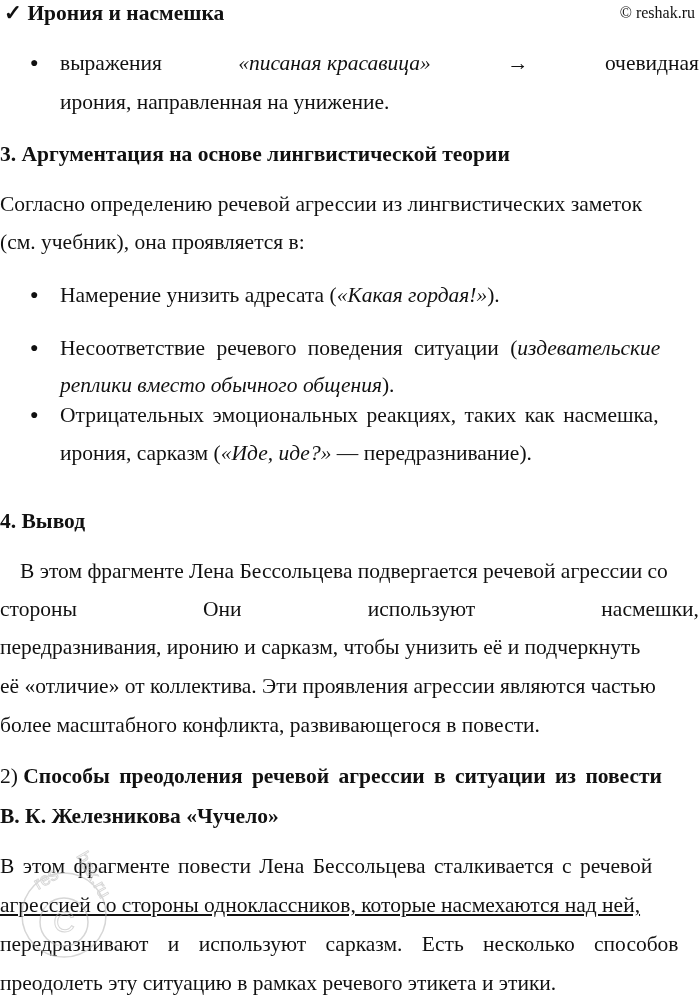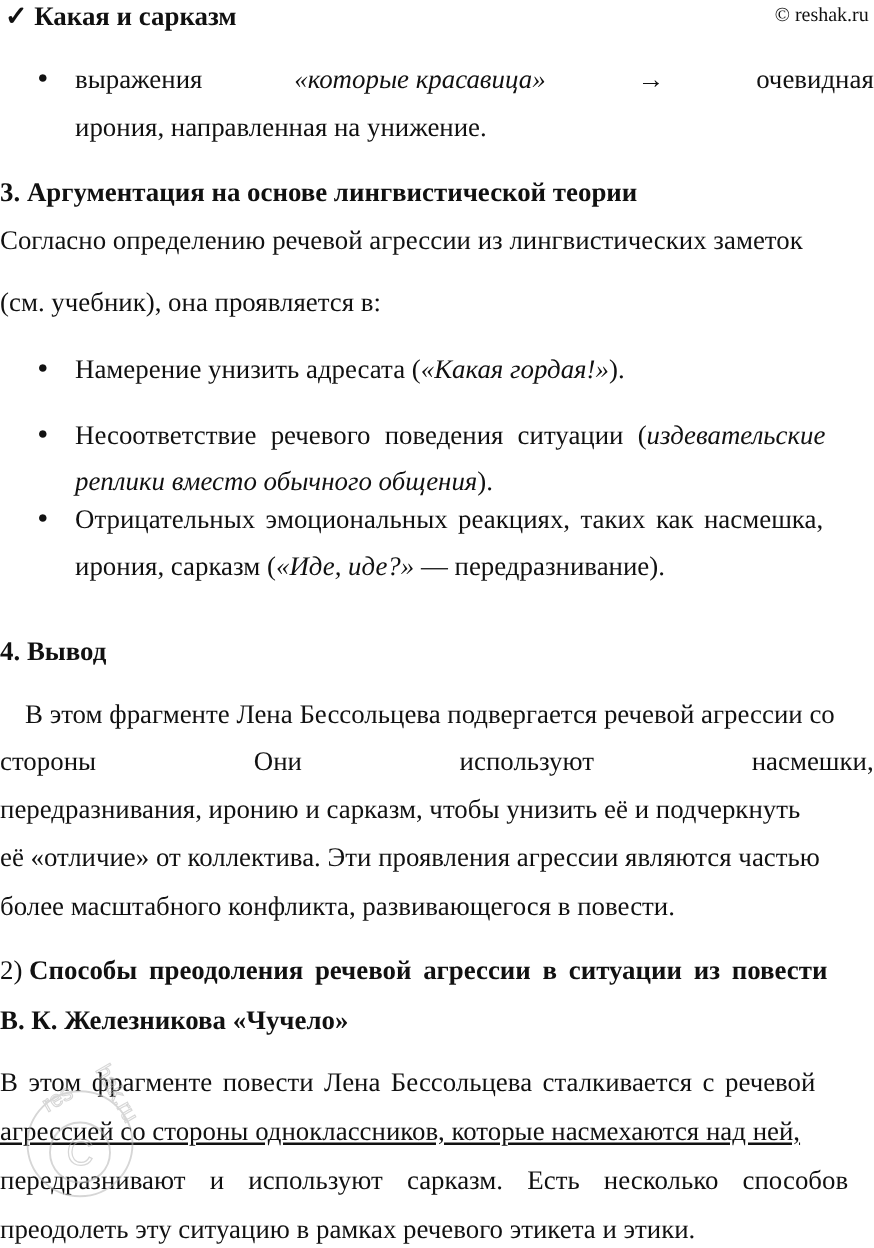--- a/index.html
+++ b/index.html
@@ -58,35 +58,35 @@
       opacity: 0.55;
     }
   </style>
 </head>
 <body>
 
 <div class="page">
 
   <div class="line bold" style="top:0px; left:4px;">
     <span>✓</span>
-    <span>Какая и сарказм</span>
+    <span>Ирония и насмешка</span>
   </div>
   <div class="copyright">© reshak.ru</div>
 
   <div class="bullet" style="top:55px;">●</div>
   <div class="line indent justify" style="top:50px;">
     <span>выражения</span>
-    <span class="it">«которые красавица»</span>
+    <span class="it">«писаная красавица»</span>
     <span>→</span>
     <span>очевидная</span>
   </div>
   <div class="line indent" style="top:89px;">ирония, направленная на унижение.</div>
 
   <div class="line bold" style="top:141px;">3. Аргументация на основе лингвистической теории</div>
-  <div class="line justify" style="top:179px;">
+  <div class="line justify" style="top:191px;">
     <span>Согласно определению речевой агрессии из лингвистических заметок</span>
   </div>
   <div class="line" style="top:229px;">(см. учебник), она проявляется в:</div>
 
   <div class="bullet" style="top:287px;">●</div>
   <div class="line indent" style="top:282px;">
     <span>Намерение унизить адресата (</span><span class="it">«Какая гордая!»</span><span>).</span>
   </div>
 
   <div class="bullet" style="top:340px;">●</div>

